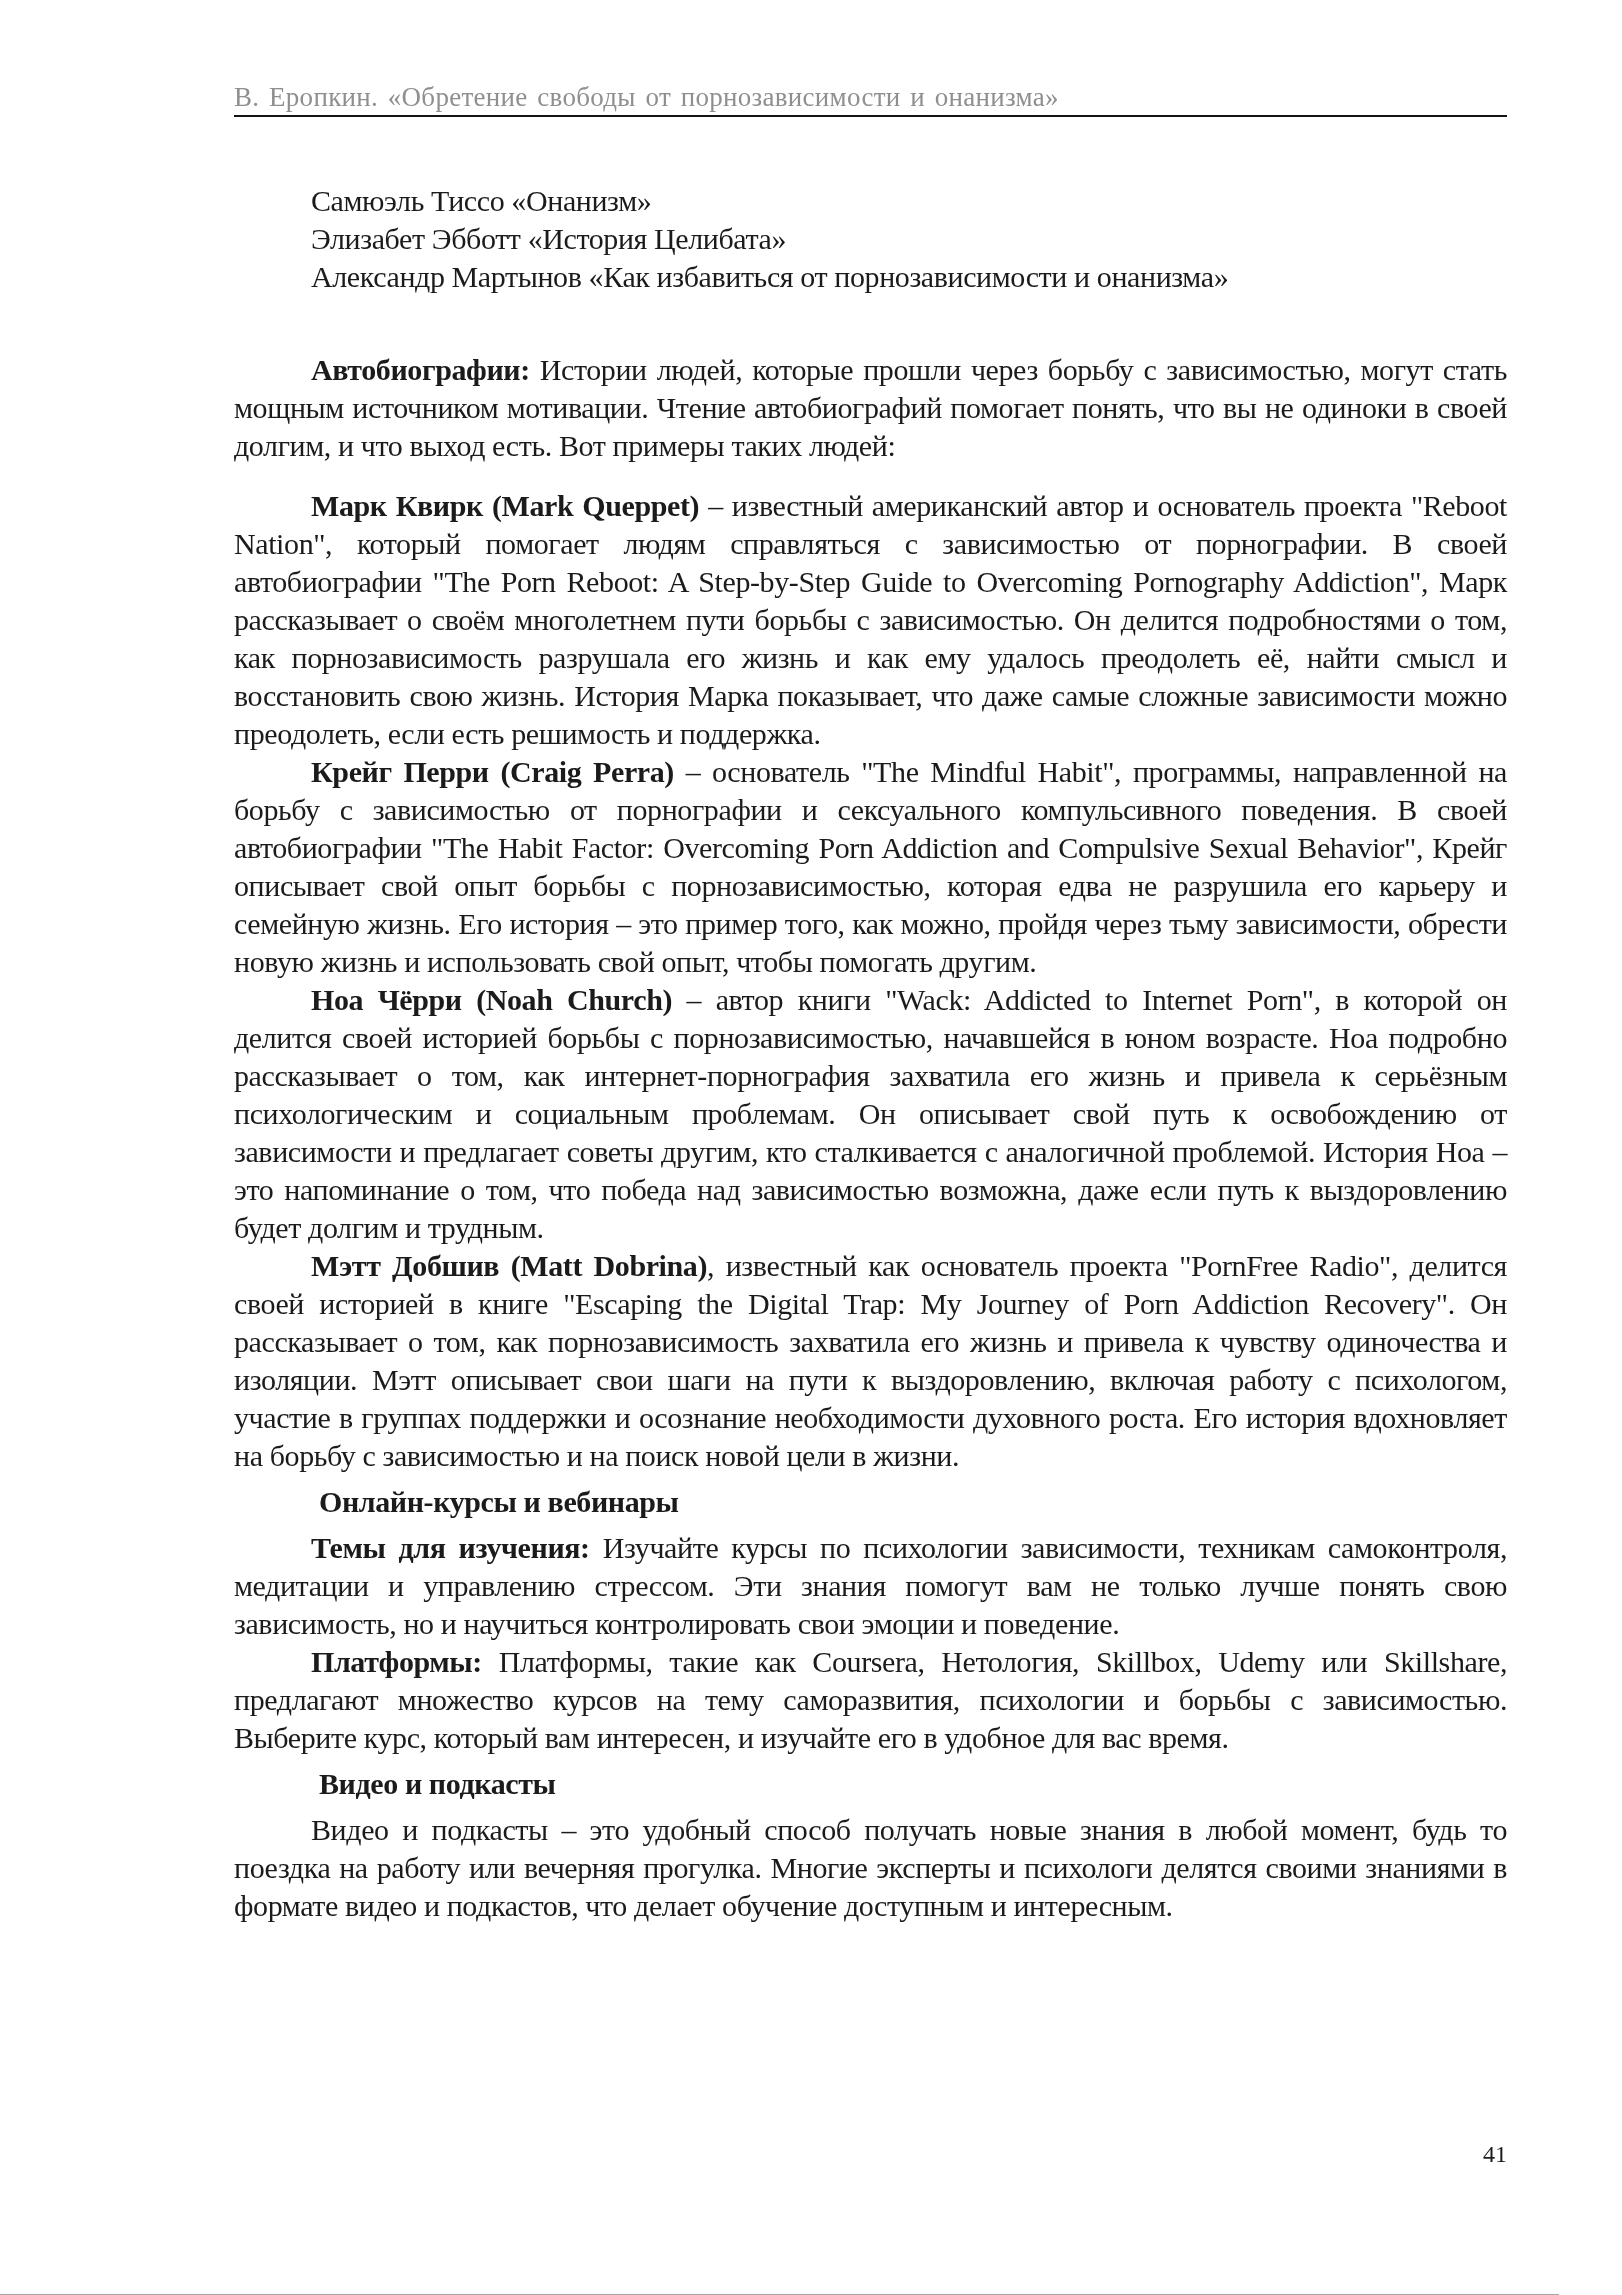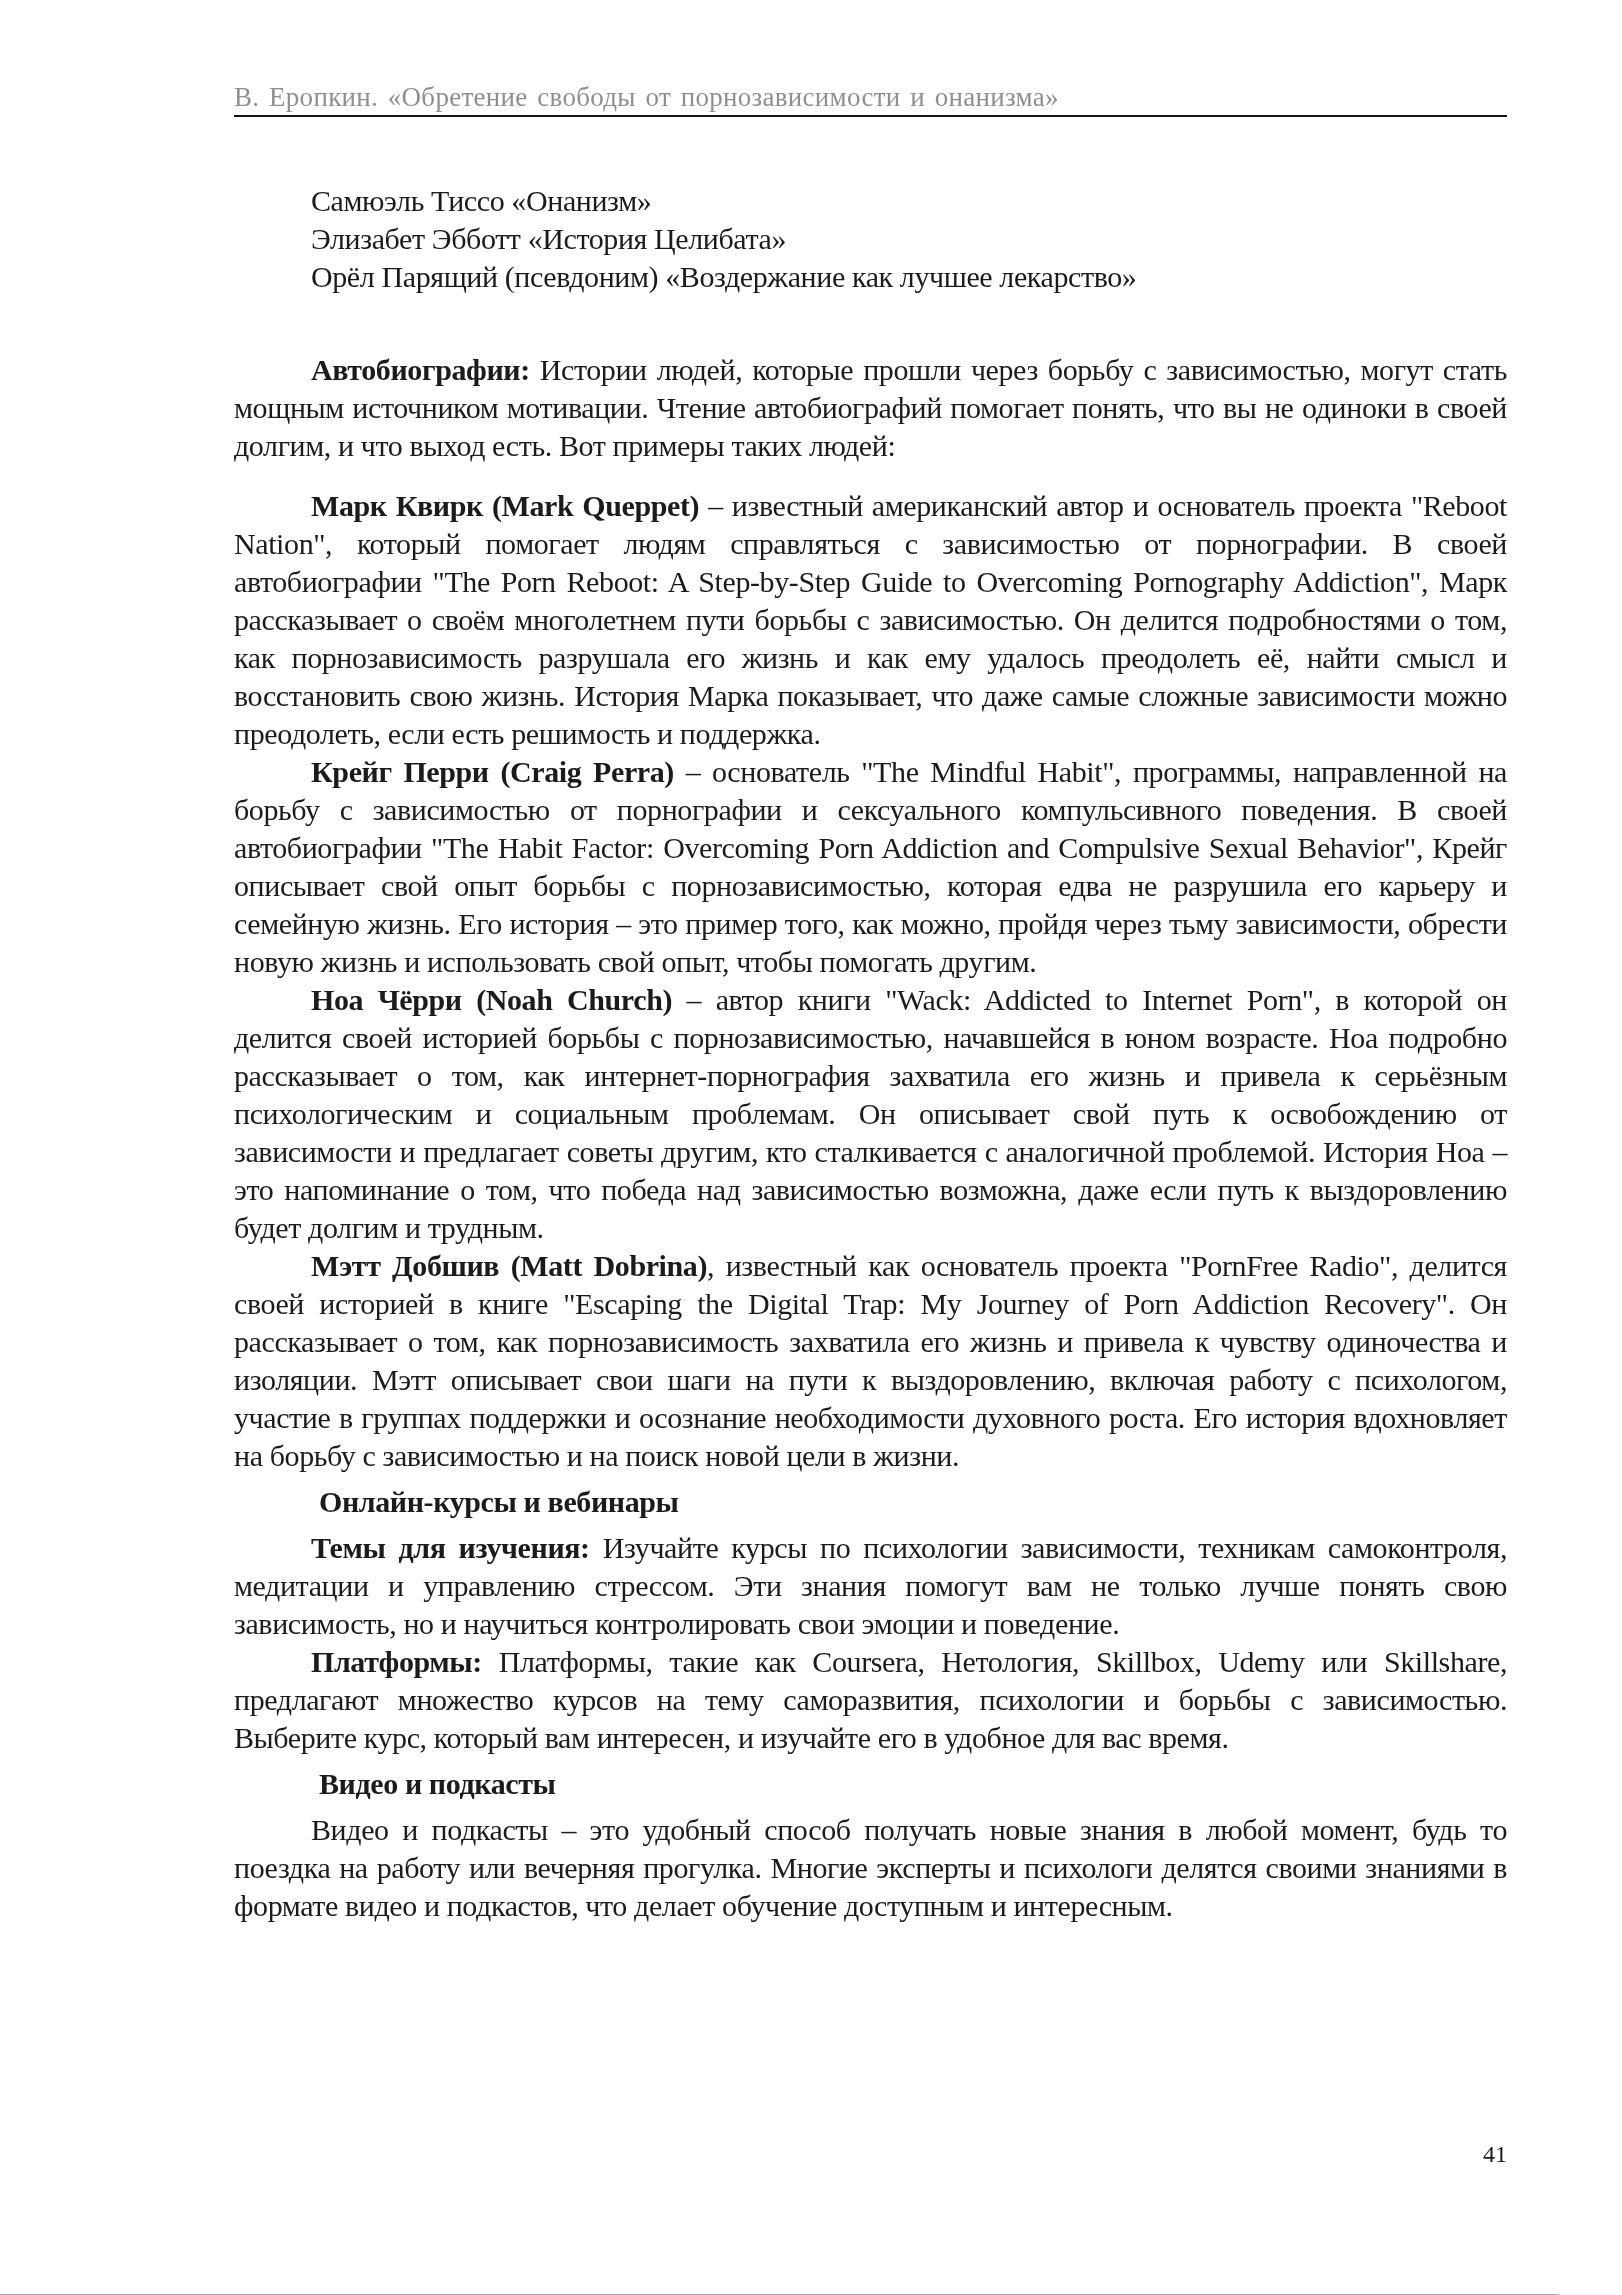--- a/index.html
+++ b/index.html
@@ -86,21 +86,21 @@
 <div class="page">
 
   <div class="running-head">В. Еропкин.  «Обретение свободы от порнозависимости и онанизма»</div>
 
   <div class="head-rule"></div>
 
   <div class="content">
 
     <div class="book-line">Самюэль Тиссо «Онанизм»</div>
     <div class="book-line">Элизабет Эбботт «История Целибата»</div>
-    <div class="book-line">Орёл Парящий (псевдоним) «Воздержание как лучшее лекарство»</div>
+    <div class="book-line">Александр Мартынов «Как избавиться от порнозависимости и онанизма»</div>
 
     <p class="para gap-a"><span class="lead">Автобиографии: </span><span>Истории людей, которые прошли через борьбу с зависимостью, могут стать мощным источником мотивации. Чтение автобиографий помогает понять, что вы не одиноки в своей долгим, и что выход есть. Вот примеры таких людей:</span></p>
 
     <p class="para gap-b"><span class="lead">Марк Квирк (Mark Queppet)</span><span> – известный американский автор и основатель проекта "Reboot Nation", который помогает людям справляться с зависимостью от порнографии. В своей автобиографии "The Porn Reboot: A Step-by-Step Guide to Overcoming Pornography Addiction", Марк рассказывает о своём многолетнем пути борьбы с зависимостью. Он делится подробностями о том, как порнозависимость разрушала его жизнь и как ему удалось преодолеть её, найти смысл и восстановить свою жизнь. История Марка показывает, что даже самые сложные зависимости можно преодолеть, если есть решимость и поддержка.</span></p>
 
     <p class="para"><span class="lead">Крейг Перри (Craig Perra)</span><span> – основатель "The Mindful Habit", программы, направленной на борьбу с зависимостью от порнографии и сексуального компульсивного поведения. В своей автобиографии "The Habit Factor: Overcoming Porn Addiction and Compulsive Sexual Behavior", Крейг описывает свой опыт борьбы с порнозависимостью, которая едва не разрушила его карьеру и семейную жизнь. Его история – это пример того, как можно, пройдя через тьму зависимости, обрести новую жизнь и использовать свой опыт, чтобы помогать другим.</span></p>
 
     <p class="para"><span class="lead">Ноа Чёрри (Noah Church)</span><span> – автор книги "Wack: Addicted to Internet Porn", в которой он делится своей историей борьбы с порнозависимостью, начавшейся в юном возрасте. Ноа подробно рассказывает о том, как интернет-порнография захватила его жизнь и привела к серьёзным психологическим и социальным проблемам. Он описывает свой путь к освобождению от зависимости и предлагает советы другим, кто сталкивается с аналогичной проблемой. История Ноа – это напоминание о том, что победа над зависимостью возможна, даже если путь к выздоровлению будет долгим и трудным.</span></p>
 
     <p class="para"><span class="lead">Мэтт Добшив (Matt Dobrina)</span><span>, известный как основатель проекта "PornFree Radio", делится своей историей в книге "Escaping the Digital Trap: My Journey of Porn Addiction Recovery". Он рассказывает о том, как порнозависимость захватила его жизнь и привела к чувству одиночества и изоляции. Мэтт описывает свои шаги на пути к выздоровлению, включая работу с психологом, участие в группах поддержки и осознание необходимости духовного роста. Его история вдохновляет на борьбу с зависимостью и на поиск новой цели в жизни.</span></p>

